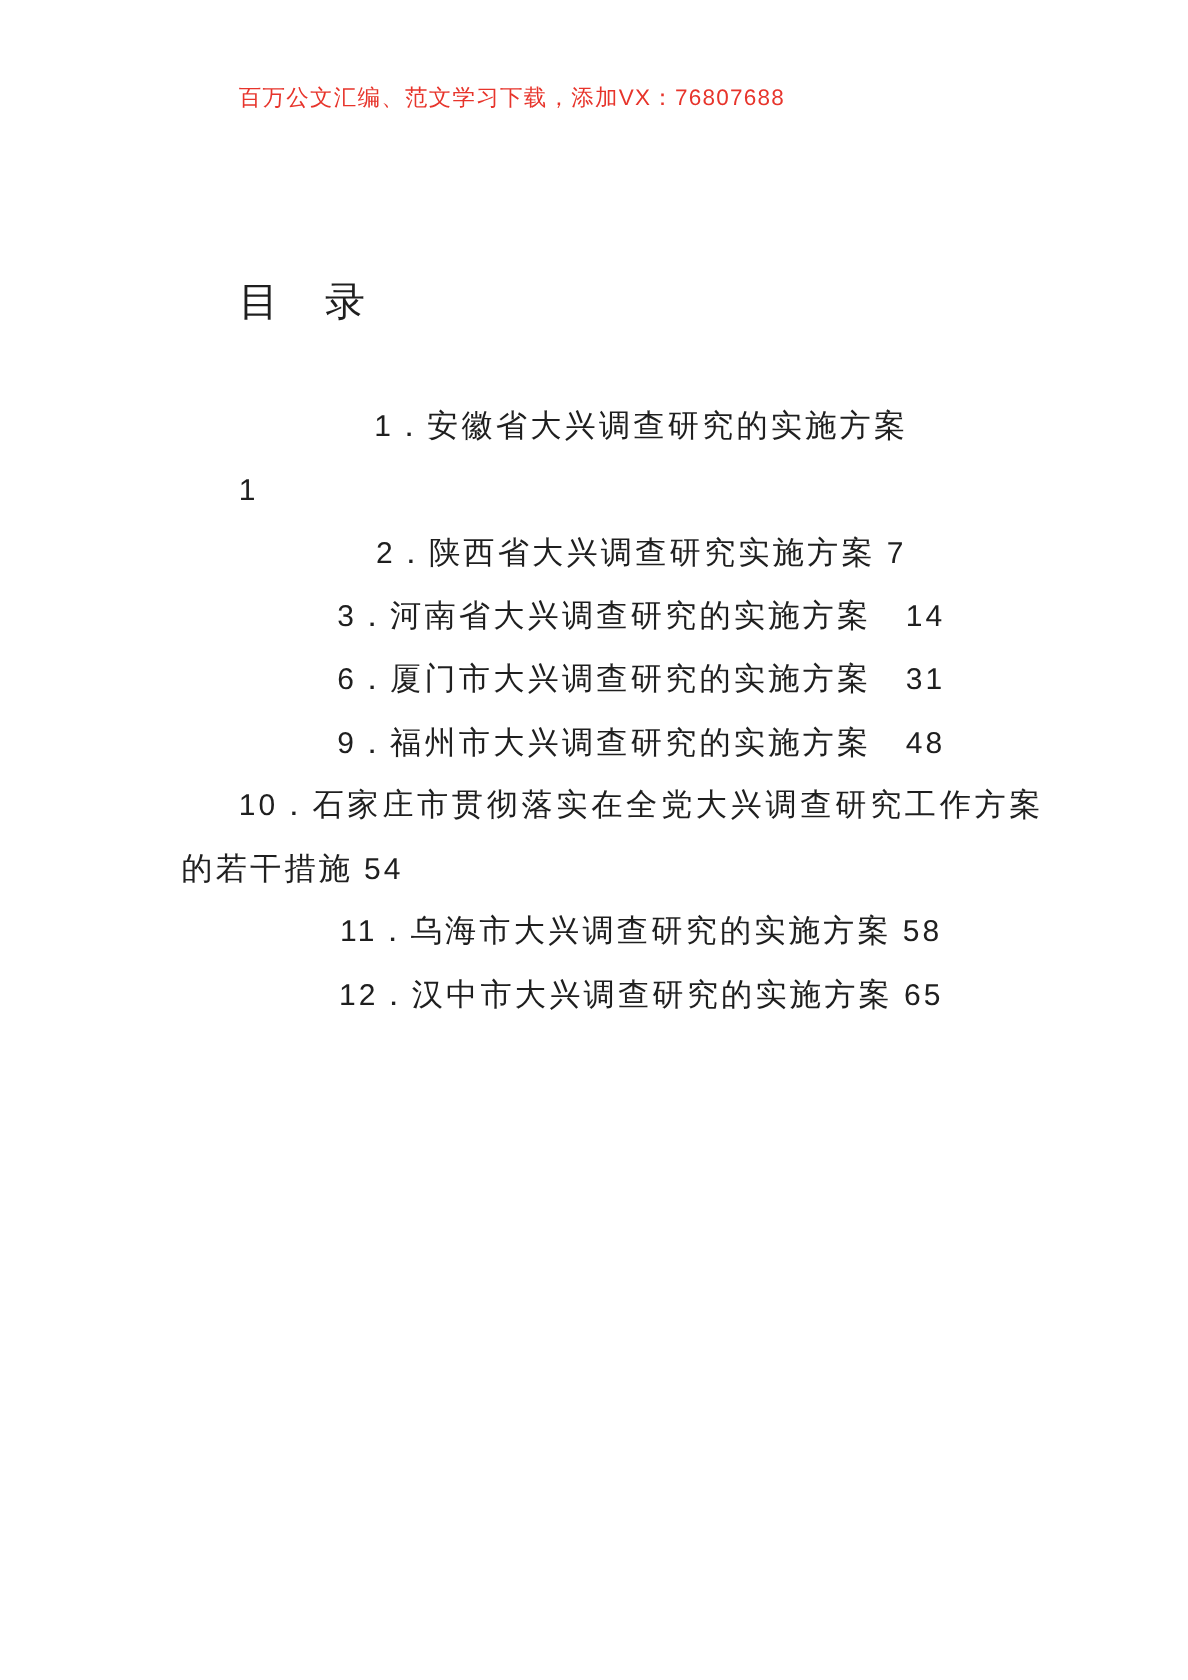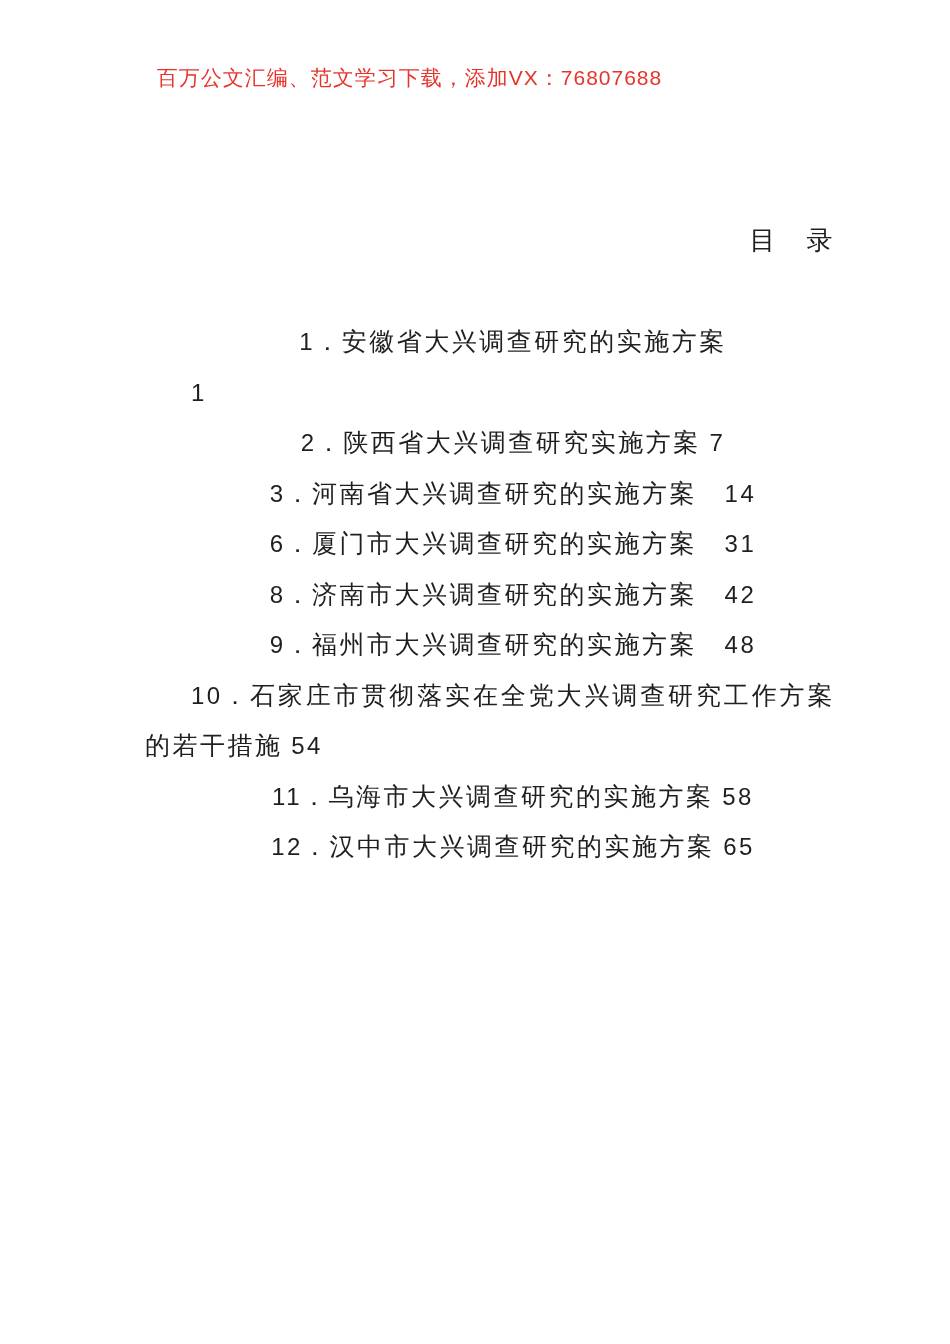--- a/index.html
+++ b/index.html
@@ -15,39 +15,38 @@
     font-family: "Liberation Serif", "DejaVu Serif", serif;
     color: #1f1f1f;
   }
   .header-notice {
     position: absolute;
     top: 62px;
     left: 0;
     width: 819px;
     text-align: center;
     font-family: "Liberation Sans", "DejaVu Sans", sans-serif;
-    font-size: 21px;
+    font-size: 18px;
     line-height: 32px;
     letter-spacing: 1px;
     color: #e7342b;
   }
   .content {
     position: absolute;
     left: 145px;
     top: 216px;
     width: 690px;
     font-size: 25px;
     line-height: 50.5px;
     letter-spacing: 2.5px;
   }
   .toc-title {
     margin: 0 0 50.5px 0;
     text-indent: 46px;
-    font-size: 26px;
-    text-align: right;
+    font-size: 32px;
   }
   p.entry {
     margin: 0;
     text-indent: 46px;
     text-align: center;
   }
   p.entry.justify {
     text-align: justify;
   }
   p.cont-page {
@@ -76,21 +75,20 @@
 
   <p class="entry"><span class="num">2．</span><span>陕西省大兴调查研究实施方案</span><span class="sep"> </span><span class="page">7</span></p>
 
   <p class="entry"><span class="num">3．</span><span>河南省大兴调查研究的实施方案</span><span class="sep">　</span><span class="page">14</span></p>
 
 
 
   <p class="entry"><span class="num">6．</span><span>厦门市大兴调查研究的实施方案</span><span class="sep">　</span><span class="page">31</span></p>
 
 
-  <p class="entry"><span class="num">8．</span><span>济南市大兴调查研究的实施方案</span><span class="sep">　</span><span class="page">42</span></p>
 
   <p class="entry"><span class="num">9．</span><span>福州市大兴调查研究的实施方案</span><span class="sep">　</span><span class="page">48</span></p>
 
   <p class="entry justify"><span class="num">10．</span><span>石家庄市贯彻落实在全党大兴调查研究工作方案的若干措施</span><span class="sep"> </span><span class="page">54</span></p>
 
   <p class="entry"><span class="num">11．</span><span>乌海市大兴调查研究的实施方案</span><span class="sep"> </span><span class="page">58</span></p>
 
   <p class="entry"><span class="num">12．</span><span>汉中市大兴调查研究的实施方案</span><span class="sep"> </span><span class="page">65</span></p>
 
 

